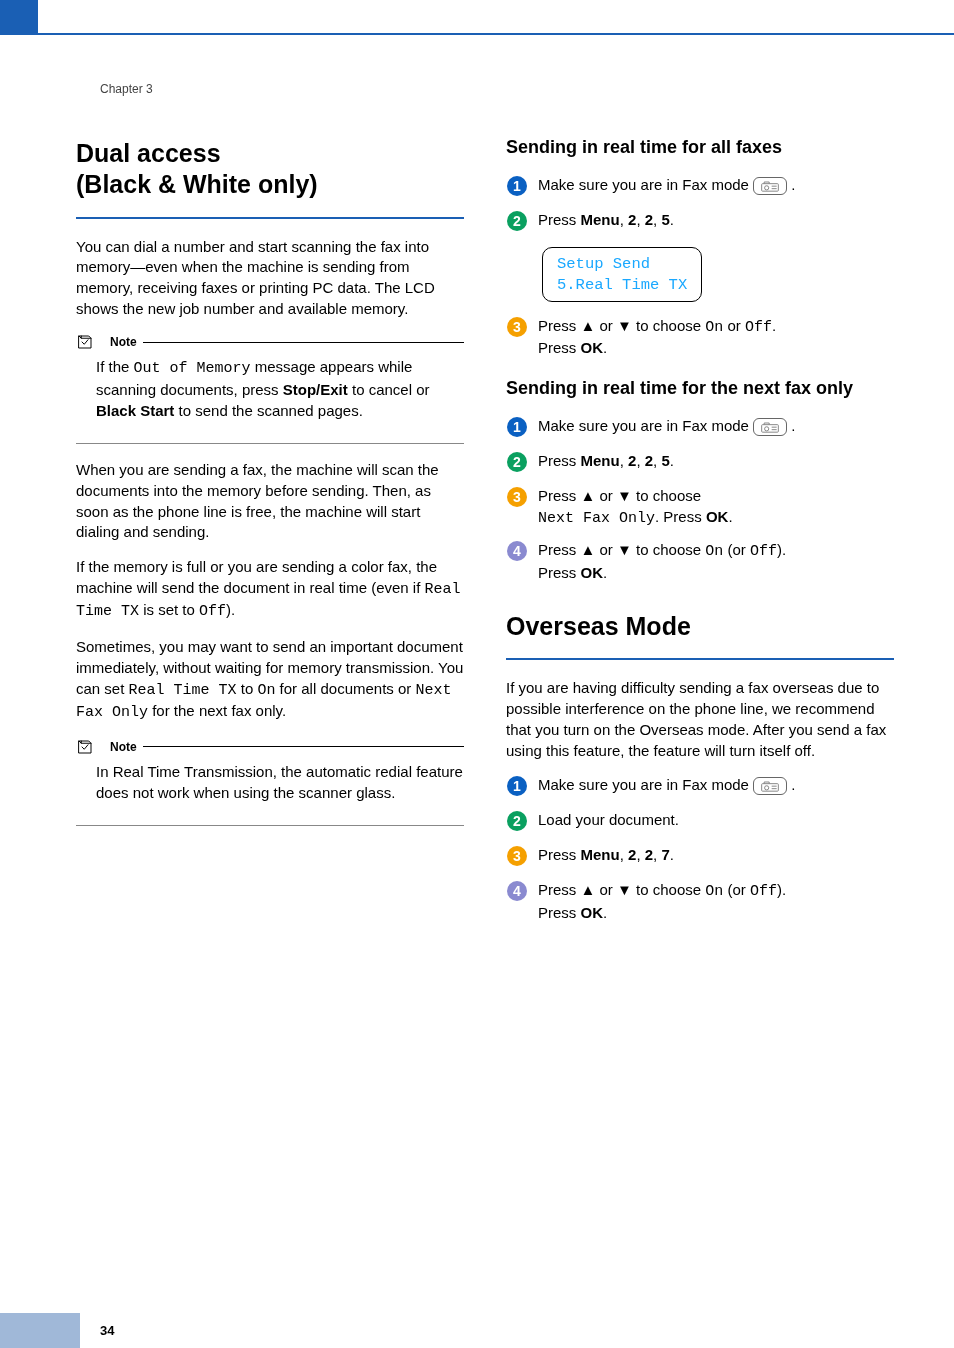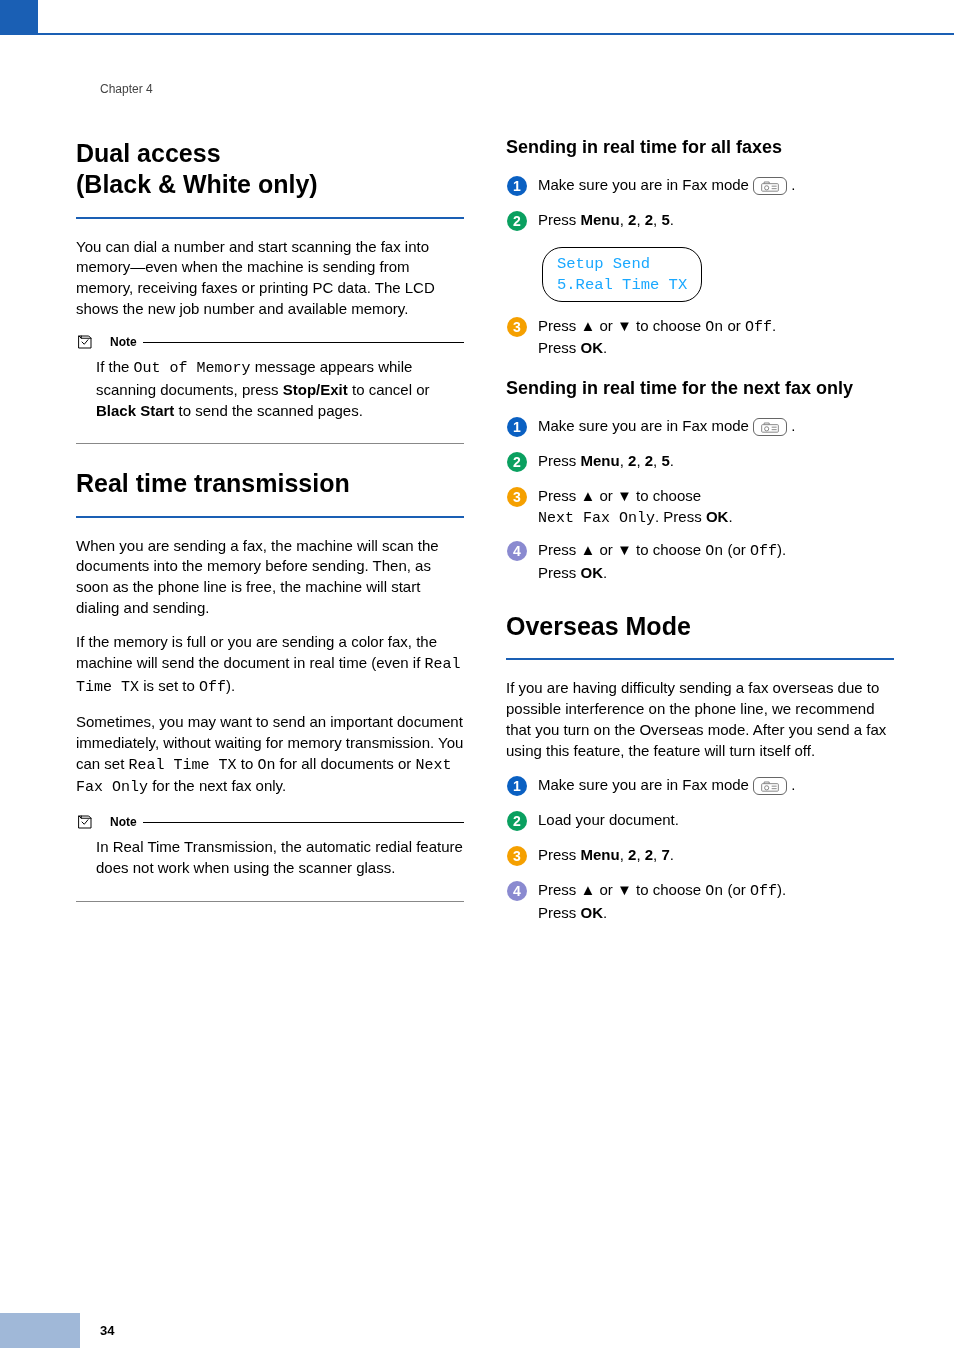--- a/index.html
+++ b/index.html
@@ -128,21 +128,21 @@
       flex: 1;
       line-height: 1.38;
     }
     .step-body-indent {
       margin-left: 36px;
       margin-bottom: 14px;
     }
     .lcd-box {
       display: inline-block;
       border: 1.5px solid #000;
-      border-radius: 20px;
+      border-radius: 10px;
       padding: 6px 14px;
       font-family: "Courier New", monospace;
       color: #1aa8ff;
       font-size: 15.5px;
       line-height: 1.3;
       white-space: pre;
       margin-top: 2px;
     }
     .fax-btn {
       display: inline-block;
@@ -159,21 +159,21 @@
     }
     b { font-weight: bold; }
   </style>
 </head>
 <body>
 
 <div class="left-bar"></div>
 <div class="top-rule"></div>
 <div class="bottom-bar"></div>
 
-<div class="chapter-label">Chapter 4</div>
+<div class="chapter-label">Chapter 3</div>
 <div class="page-num">34</div>
 
 <div class="content">
 
   <div class="col">
 
     <h2 class="section" style="white-space:pre-line;">Dual access
 (Black &amp; White only)</h2>
 
     <p>You can dial a number and start scanning the fax into memory—even when the machine is sending from memory, receiving faxes or printing PC data. The LCD shows the new job number and available memory.</p>
@@ -186,21 +186,20 @@
             </svg>
           <span>Note</span>
         </span>
         <span class="line"></span>
       </div>
       <div class="note-body">
         <span>If the </span><span class="mono">Out of Memory</span><span> message appears while scanning documents, press </span><b>Stop/Exit</b><span> to cancel or </span><b>Black Start</b><span> to send the scanned pages.</span>
       </div>
     </div>
 
-    <h2 class="section">Real time transmission</h2>
 
     <p>When you are sending a fax, the machine will scan the documents into the memory before sending. Then, as soon as the phone line is free, the machine will start dialing and sending.</p>
 
     <p>
       <span>If the memory is full or you are sending a color fax, the machine will send the document in real time (even if </span><span class="mono">Real Time TX</span><span> is set to </span><span class="mono">Off</span><span>).</span>
     </p>
 
     <p>
       <span>Sometimes, you may want to send an important document immediately, without waiting for memory transmission. You can set </span><span class="mono">Real Time TX</span><span> to </span><span class="mono">On</span><span> for all documents or </span><span class="mono">Next Fax Only</span><span> for the next fax only.</span>
     </p>

